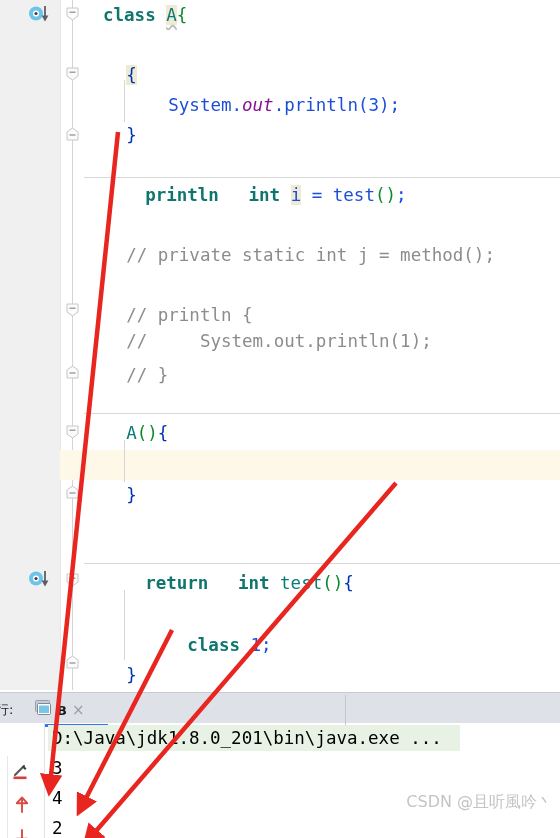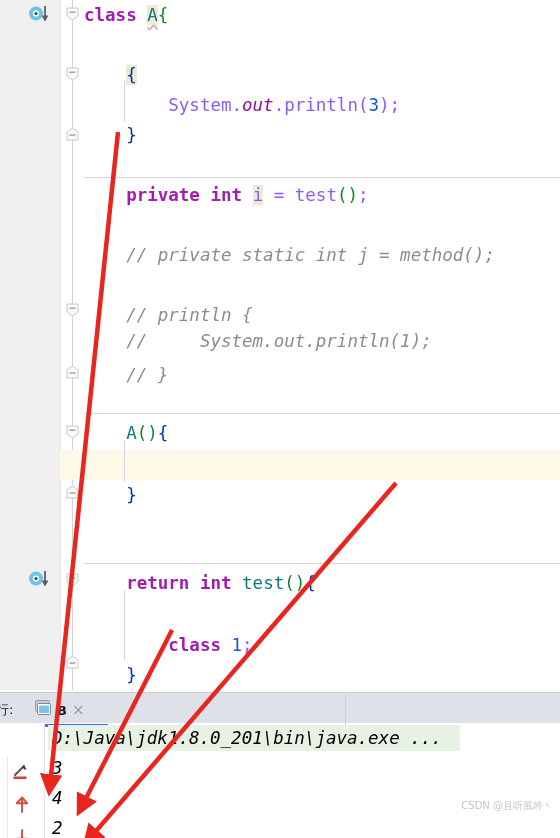--- a/index.html
+++ b/index.html
@@ -44,29 +44,29 @@
     background: #fdf8e8;
   }
   .member-sep {
     position: absolute; left: 84px; right: 0; height: 1px;
     background: #d8d8d8;
   }
   .indent-guide {
     position: absolute; width: 1px; background: #d6d6d6;
   }
   
-  .kw   { color: #a21caf; font-weight: bold; }
+  .kw   { color: #0f766e; font-weight: bold; margin-left: 19px; }
   .cls  { color: #0a7a7a; }
   .mth  { color: #0a7a7a; }
   .num  { color: #1750eb; }
   .fld  { color: #871094; font-style: italic; }
   .par  { color: #0b8a2a; }
   .brc  { color: #0033b3; }
-  .cmt  { color: #8c8c8c; font-style: italic; }
-  .plain{ color: #8b5cf6; }
+  .cmt  { color: #8c8c8c; }
+  .plain{ color: #1d4ed8; }
   .warnhl { background: #efebd2; }
   .wavy {
     text-decoration: underline wavy #b9b9b9;
     text-underline-offset: 3px;
   }
 
   
   .fold {
     position: absolute; width: 13px; height: 13px;
     left: 66px;
@@ -120,29 +120,29 @@
     background: #e7e7e7;
   }
   .side-btn { position: absolute; width: 22px; height: 22px; }
   .console-out {
     position: absolute; left: 46px; top: 33px; right: 0; height: 115px;
     overflow: hidden;
   }
   .out-line {
     position: absolute; left: 6px; height: 30px; line-height: 30px;
     font-family: "DejaVu Sans Mono", monospace; font-size: 17.5px;
-    color: #000000; white-space: pre; font-style: italic;
+    color: #000000; white-space: pre;
   }
   .out-cmd-bg {
     position: absolute; left: 2px; width: 412px; height: 26px;
     background: #e7f2e5;
   }
   .watermark {
     position: absolute; right: 7px; bottom: 25px;
-    font-family: "DejaVu Sans", sans-serif; font-size: 10px;
+    font-family: "DejaVu Sans", sans-serif; font-size: 16px;
     color: #c4c4c4; white-space: nowrap;
   }
 
   
   #annotations {
     position: absolute; left: 0; top: 0; width: 560px; height: 838px;
     pointer-events: none;
   }
 </style>
 </head>
@@ -239,21 +239,21 @@
             <path d="M17 1 L17 13" stroke="#5a5f66" stroke-width="1.8"></path>
             <path d="M17 16.5 L13.6 10.5 L20.4 10.5 Z" fill="#5a5f66"></path>
           </svg></div>
       </div>
 
     <div class="code-area" id="code-area">
         <div class="line" style="top: 0px;"><span class="kw">class</span><span class="plain"> </span><span class="cls warnhl wavy">A</span><span class="par">{</span></div>
         <div class="line" style="top: 60px;"><span class="plain">    </span><span class="brc warnhl">{</span></div>
         <div class="line" style="top: 90px;"><span class="plain">        System.</span><span class="fld">out</span><span class="plain">.println(</span><span class="num">3</span><span class="plain">)</span><span class="plain">;</span></div>
         <div class="line" style="top: 120px;"><span class="plain">    </span><span class="brc">}</span></div>
-        <div class="line" style="top: 180px;"><span class="plain">    </span><span class="kw">private</span><span class="plain"> </span><span class="kw">int</span><span class="plain"> </span><span class="plain warnhl">i</span><span class="plain"> = </span><span class="plain">test</span><span class="par">(</span><span class="par">)</span><span class="plain">;</span></div>
+        <div class="line" style="top: 180px;"><span class="plain">    </span><span class="kw">println</span><span class="plain"> </span><span class="kw">int</span><span class="plain"> </span><span class="plain warnhl">i</span><span class="plain"> = </span><span class="plain">test</span><span class="par">(</span><span class="par">)</span><span class="plain">;</span></div>
         <div class="line" style="top: 240px;"><span class="plain">    </span><span class="cmt">// private static int j = method();</span></div>
         <div class="line" style="top: 300px;"><span class="plain">    </span><span class="cmt">// println {</span></div>
         <div class="line" style="top: 326px;"><span class="plain">    </span><span class="cmt">//     System.out.println(1);</span></div>
         <div class="line" style="top: 360px;"><span class="plain">    </span><span class="cmt">// }</span></div>
         <div class="line" style="top: 418px;"><span class="plain">    </span><span class="cls">A</span><span class="par">(</span><span class="par">)</span><span class="brc">{</span></div>
         <div class="line" style="top: 480px;"><span class="plain">    </span><span class="brc">}</span></div>
         <div class="line" style="top: 568px;"><span class="plain">    </span><span class="kw">return</span><span class="plain"> </span><span class="kw">int</span><span class="plain"> </span><span class="mth">test</span><span class="par">(</span><span class="par">)</span><span class="brc">{</span></div>
         <div class="line" style="top: 630px;"><span class="plain">        </span><span class="kw">class</span><span class="plain"> </span><span class="num">1</span><span class="plain">;</span></div>
         <div class="line" style="top: 660px;"><span class="plain">    </span><span class="brc">}</span></div>
       </div>

